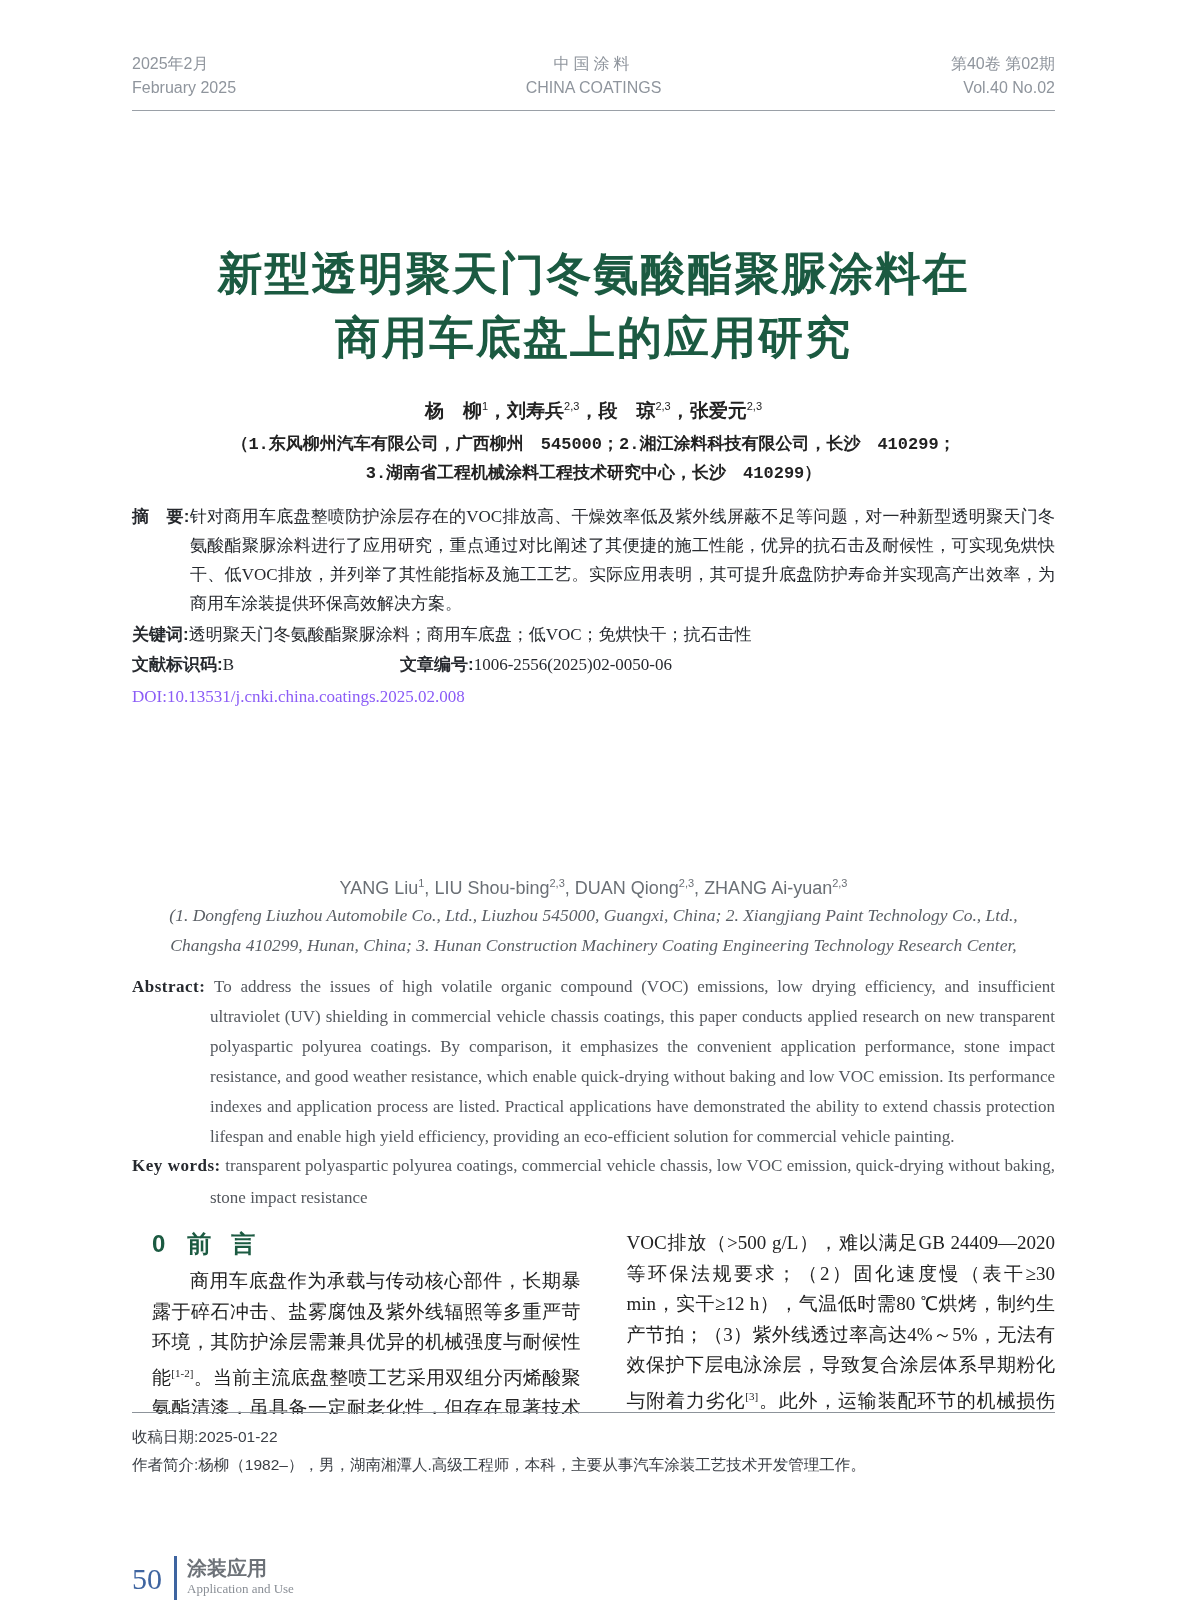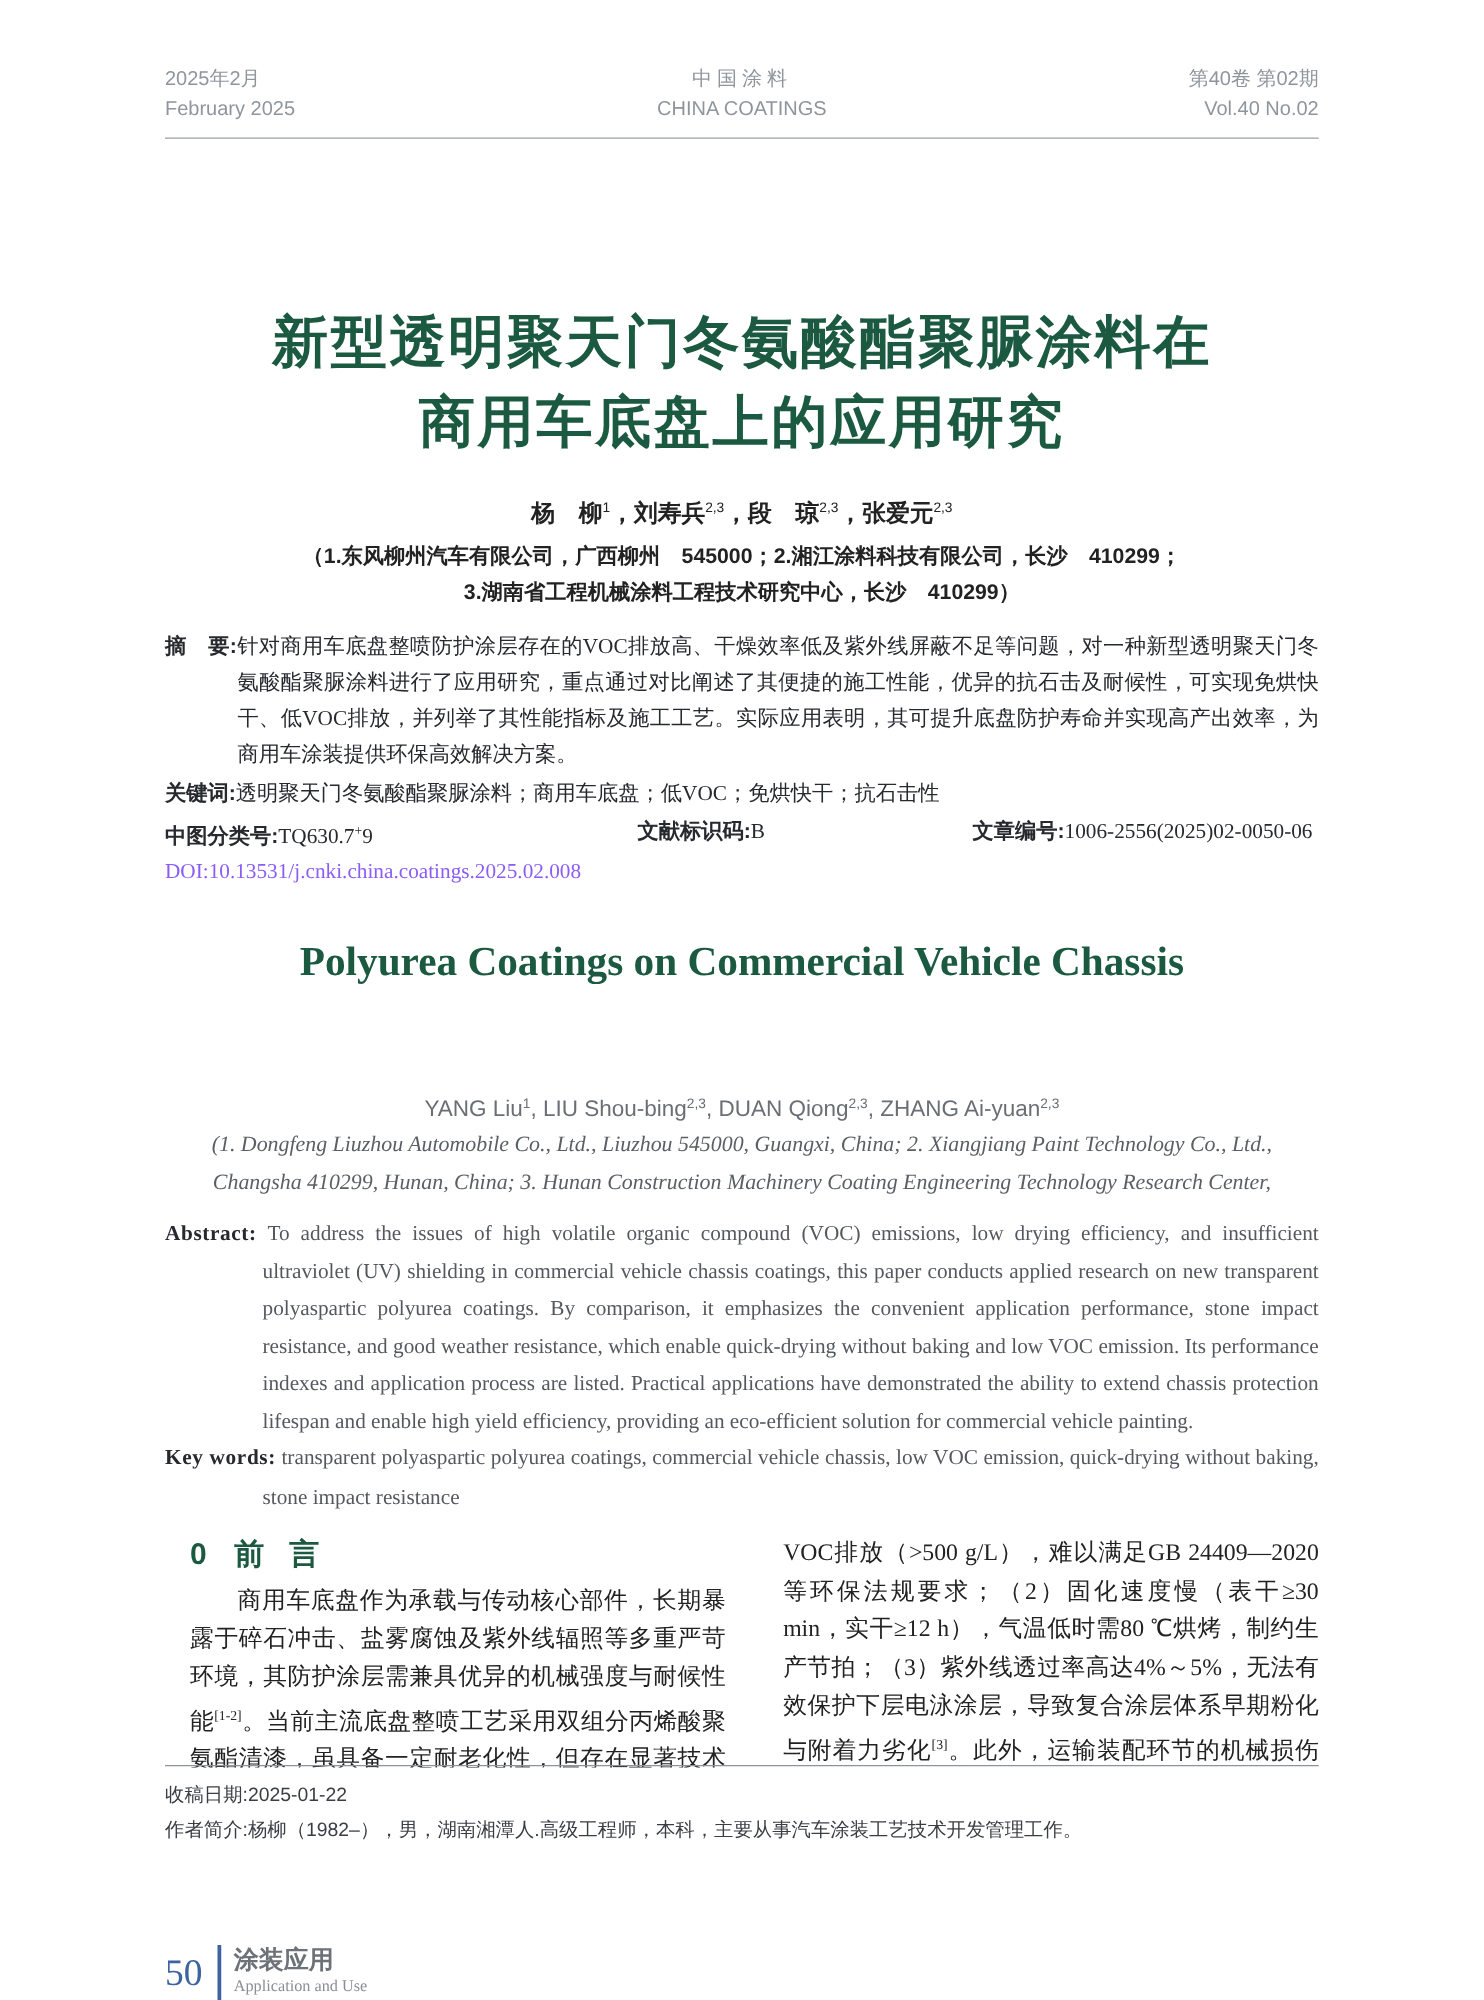--- a/index.html
+++ b/index.html
@@ -52,21 +52,21 @@
     text-align: center;
     font-family: "Liberation Sans", sans-serif;
     font-size: 19px;
     font-weight: 600;
     color: #222;
   }
   .authors-cn sup, .authors-en sup { font-size: 11px; font-weight: 400; }
   .affils-cn {
     top: 430px;
     text-align: center;
-    font-family: Liberation Sans, sans-serif;
+    font-family: Liberation Mono, monospace;
     font-size: 17px;
     font-weight: 600;
     line-height: 29px;
     color: #222;
   }
 
   
   .abstract-cn {
     top: 502px;
     font-size: 17px;
@@ -257,29 +257,27 @@
   <div class="abs affils-cn">
     <div>（1.东风柳州汽车有限公司，广西柳州　545000；2.湘江涂料科技有限公司，长沙　410299；</div>
     <div>3.湖南省工程机械涂料工程技术研究中心，长沙　410299）</div>
   </div>
 
   <p class="abs abstract-cn"><span class="lbl">摘　要:</span><span>针对商用车底盘整喷防护涂层存在的VOC排放高、干燥效率低及紫外线屏蔽不足等问题，对一种新型透明聚天门冬氨酸酯聚脲涂料进行了应用研究，重点通过对比阐述了其便捷的施工性能，优异的抗石击及耐候性，可实现免烘快干、低VOC排放，并列举了其性能指标及施工工艺。实际应用表明，其可提升底盘防护寿命并实现高产出效率，为商用车涂装提供环保高效解决方案。</span></p>
 
   <p class="abs kw-cn"><span class="lbl">关键词:</span><span>透明聚天门冬氨酸酯聚脲涂料；商用车底盘；低VOC；免烘快干；抗石击性</span></p>
 
   <div class="abs class-row">
-    <div class="item1"><span class="lbl">中图分类号:</span><span>TQ630.7</span><sup>+</sup><span>9</span></div>
     <div class="item2"><span class="lbl">文献标识码:</span><span>B</span></div>
     <div class="item3"><span class="lbl">文章编号:</span><span>1006-2556(2025)02-0050-06</span></div>
   </div>
 
   <p class="abs doi-line">DOI:10.13531/j.cnki.china.coatings.2025.02.008</p>
 
   <h2 class="abs en-title">
-    <div>Polyurea Coatings on Commercial Vehicle Chassis</div>
   </h2>
 
   <div class="abs authors-en">
     <span class="au"><span>YANG Liu</span><sup>1</sup><span>, </span></span><span class="au"><span>LIU Shou-bing</span><sup>2,3</sup><span>, </span></span><span class="au"><span>DUAN Qiong</span><sup>2,3</sup><span>, </span></span><span class="au"><span>ZHANG Ai-yuan</span><sup>2,3</sup></span>
   </div>
 
   <div class="abs affils-en">
     <div>(1. Dongfeng Liuzhou Automobile Co., Ltd., Liuzhou 545000, Guangxi, China; 2. Xiangjiang Paint Technology Co., Ltd.,</div>
     <div>Changsha 410299, Hunan, China; 3. Hunan Construction Machinery Coating Engineering Technology Research Center,</div>
   </div>

